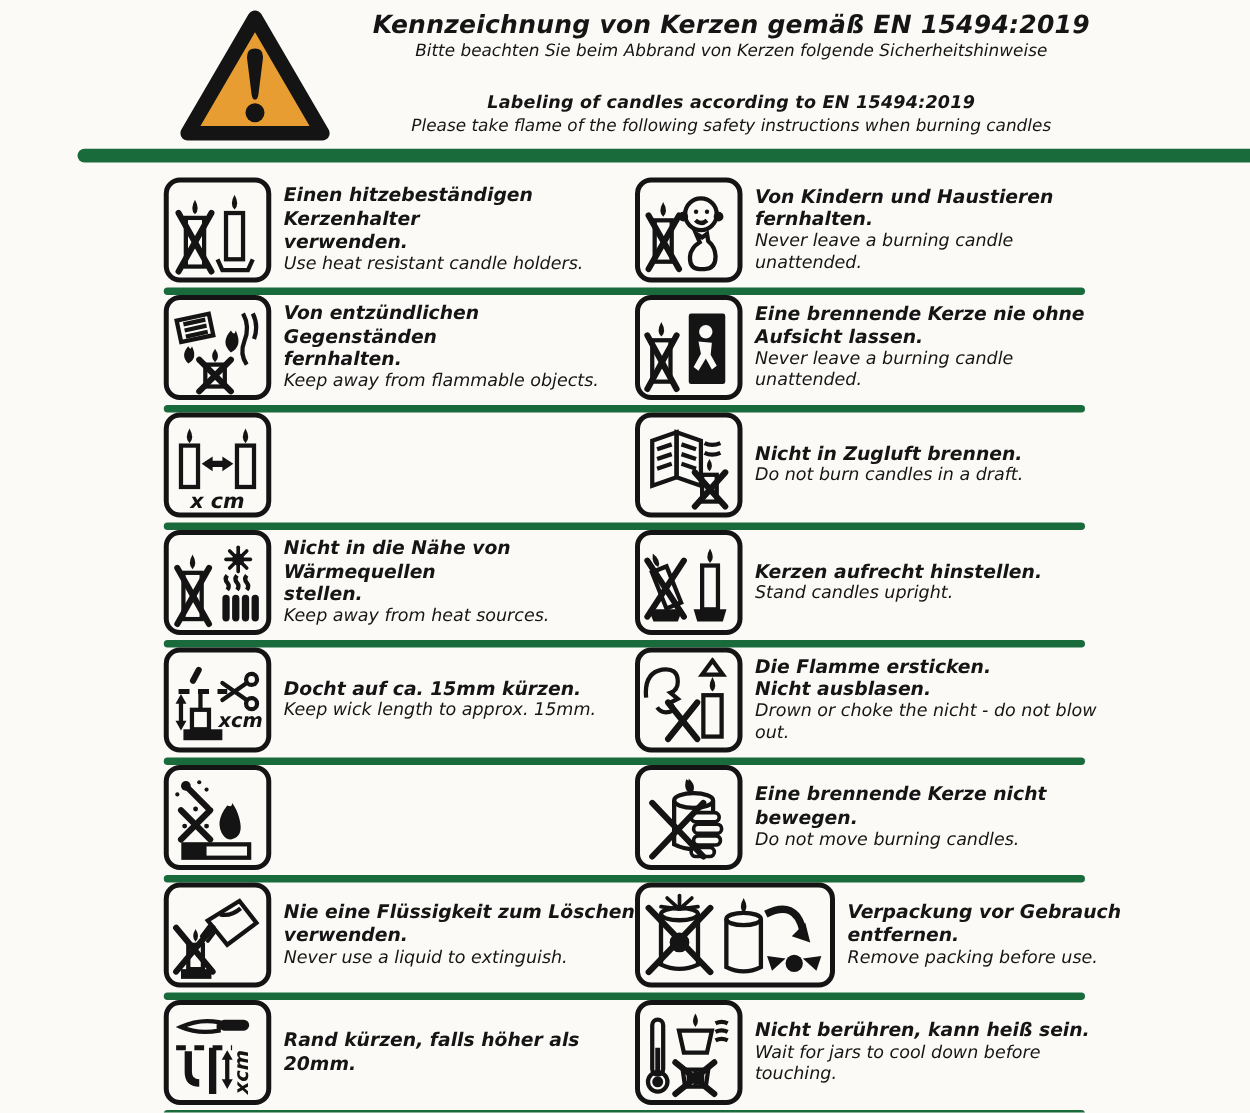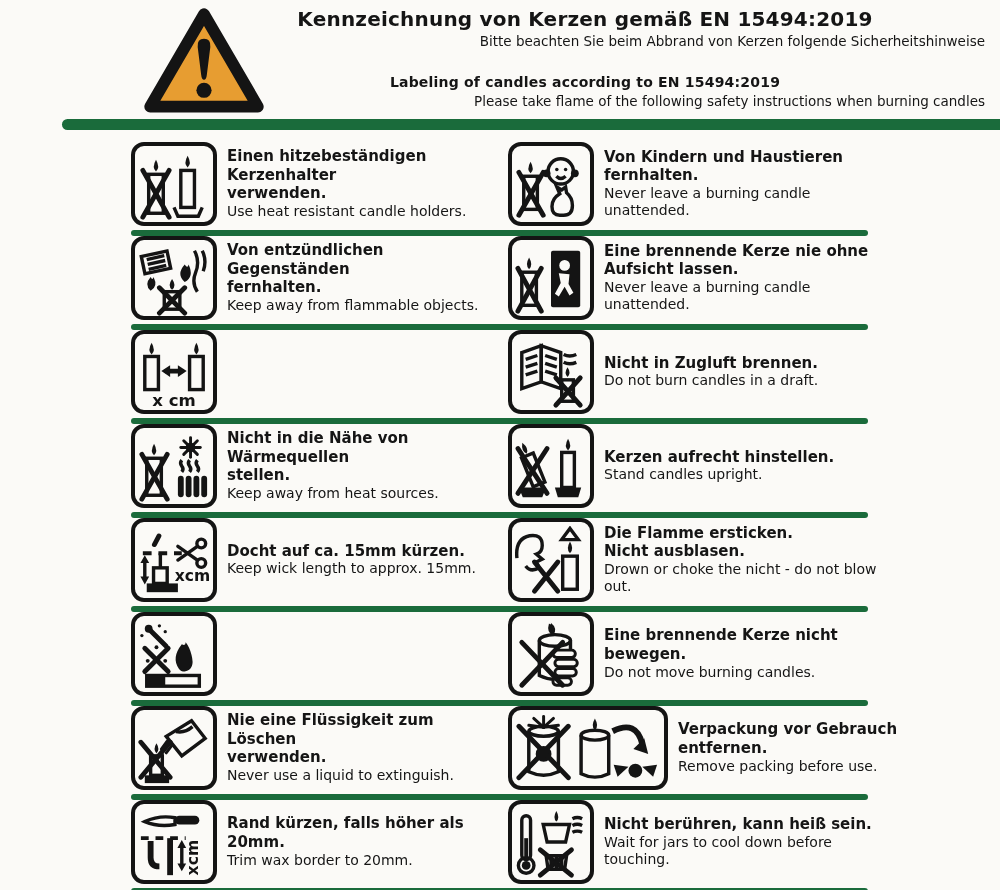--- a/index.html
+++ b/index.html
@@ -1,27 +1,27 @@
 <!DOCTYPE html>
 <html><head>
 <meta charset="utf-8">
 <style>
   html,body{margin:0;padding:0;}
   body{
     width:1000px;height:890px;overflow:hidden;
     background:#fbfaf7;color:#151515;
     font-family:"DejaVu Sans","Liberation Sans",sans-serif;
   }
-  .page{position:relative;width:1000px;height:856px;}
+  .page{position:relative;width:1000px;height:856px;font-style:italic;}
   
   .hdr{position:absolute;top:0;left:0;right:0;height:119px;}
   .tri{position:absolute;left:143px;top:6px;width:122px;height:110px;}
   .titles{position:absolute;left:185px;top:7px;width:800px;text-align:center;}
   .t-main{font-size:20px;font-weight:bold;letter-spacing:.2px;}
-  .t-sub{font-size:13.5px;margin-top:2px;text-align:right;}
+  .t-sub{font-size:13.5px;margin-top:2px;}
   .t-main.en{margin-top:25px;}
   .topbar{position:absolute;top:119px;left:62px;right:0;height:11px;
     border-radius:6px 0 0 6px;}
   
   .rows{position:absolute;top:142px;left:131px;right:0;}
   .row{display:flex;height:85px;}
   .cell{display:flex;gap:10px;}
   .cell.l{width:377px;flex-shrink:0;}
   .cell.r{flex:1;min-width:0;}
   .picto{width:86px;height:84px;border:4px solid #141414;border-radius:13px;
@@ -408,21 +408,20 @@
             <line x1="4" y1="30" x2="50" y2="30" stroke="#141414" stroke-width="4" stroke-dasharray="8 7"></line>
             <path d="M14 33 v17 q0 9 9 9" fill="none" stroke="#141414" stroke-width="6"></path>
             <line x1="34" y1="30" x2="34" y2="68" stroke="#141414" stroke-width="6"></line>
             <line x1="46" y1="38" x2="46" y2="58" stroke="#141414" stroke-width="3.5"></line>
             <path class="fl" d="M46 32 l-4.5 8 h9z M46 64 l-4.5 -8 h9z"></path>
             <text x="63" y="50" text-anchor="middle" font-size="16" font-weight="bold" fill="#141414" transform="rotate(-90 63 50)">xcm</text>
           </svg>
         </div>
         <div class="texts">
           <div class="de">Rand kürzen, falls höher als 20mm.</div>
-          <div class="en">Trim wax border to 20mm.</div>
         </div>
       </div>
       <div class="cell r">
         <div class="picto">
           <svg width="74" height="72" viewBox="0 0 76 72">
             <rect class="st" stroke-width="3" x="8" y="7" width="9" height="45" rx="4.5"></rect>
             <circle class="st" stroke-width="3" cx="12.5" cy="58" r="8"></circle>
             <circle class="fl" cx="12.5" cy="58" r="4.5"></circle>
             <line x1="12.5" y1="30" x2="12.5" y2="53" stroke="#141414" stroke-width="4"></line>
             <path class="st" d="M30 16 h27 l-4 18 h-19z"></path>

